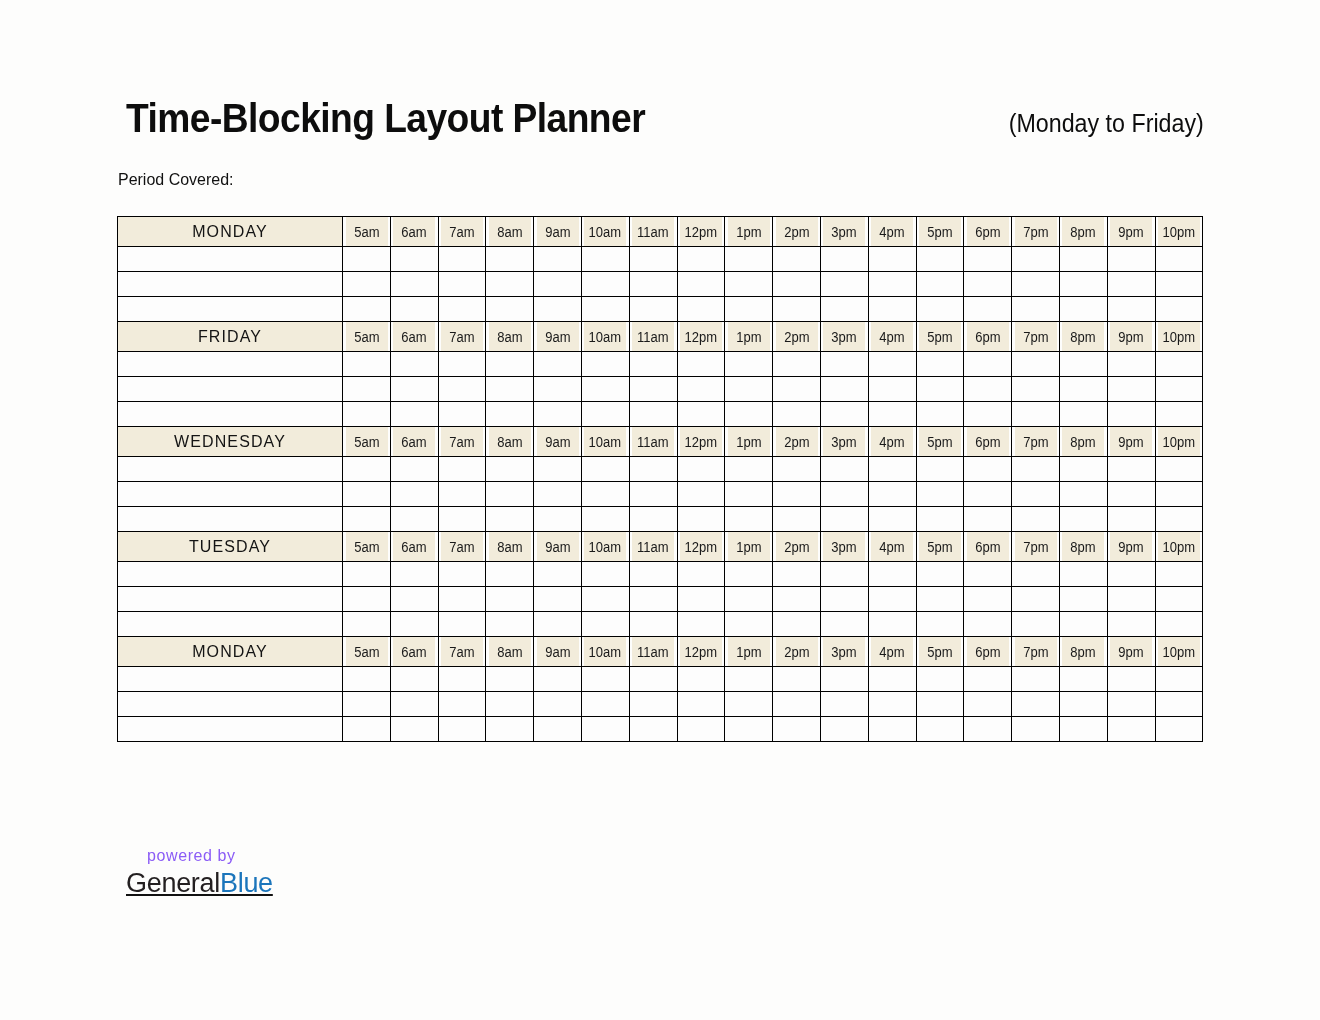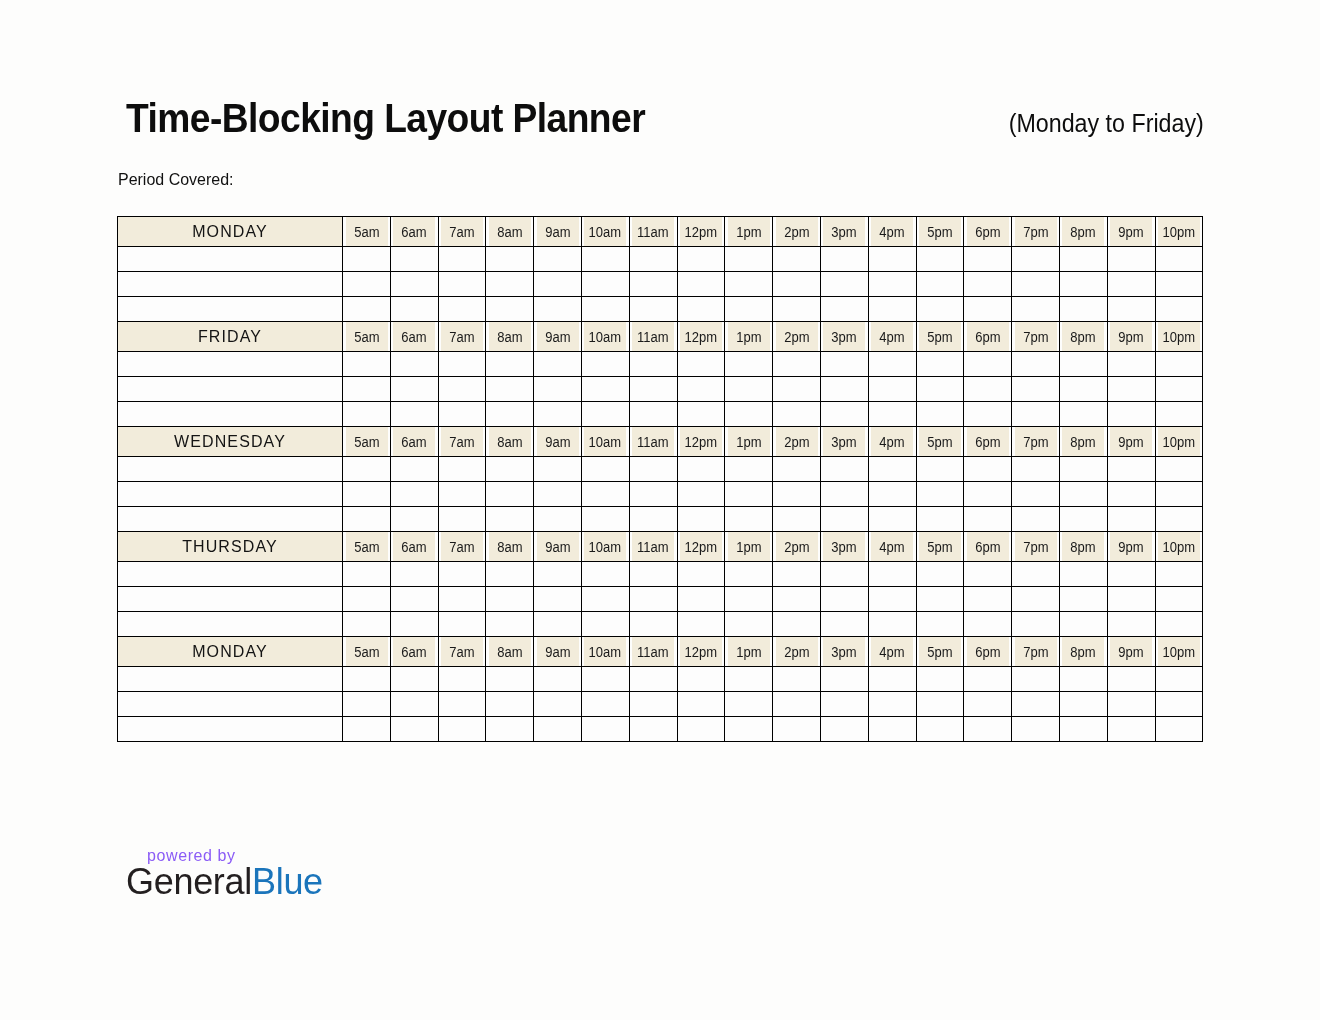--- a/index.html
+++ b/index.html
@@ -113,24 +113,26 @@
     width: 300px;
   }
   .logo-powered {
     font-size: 16px;
     color: #8b5cf6;
     letter-spacing: 0.6px;
     line-height: 1;
     margin-left: 21px;
   }
   .logo-name {
-    font-size: 36px;
+    font-size: 27px;
     line-height: 1;
+    margin-top: 6px;
     letter-spacing: -0.3px;
     white-space: nowrap;
+    text-decoration: underline;
   }
   .logo-general { color: #231f20; }
   .logo-blue { color: #1b75bb; }
 </style>
 </head>
 <body>
 
 <div class="page">
 
   <div class="header">
@@ -409,21 +411,21 @@
           <td></td>
           <td></td>
           <td></td>
           <td></td>
           <td></td>
           <td></td>
           <td></td>
           <td></td>
         </tr>
         <tr class="day-header">
-          <td class="day-label">THURSDAY</td>
+          <td class="day-label">TUESDAY</td>
           <td class="hour-label">5am</td>
           <td class="hour-label">6am</td>
           <td class="hour-label">7am</td>
           <td class="hour-label">8am</td>
           <td class="hour-label">9am</td>
           <td class="hour-label">10am</td>
           <td class="hour-label">11am</td>
           <td class="hour-label">12pm</td>
           <td class="hour-label">1pm</td>
           <td class="hour-label">2pm</td>

